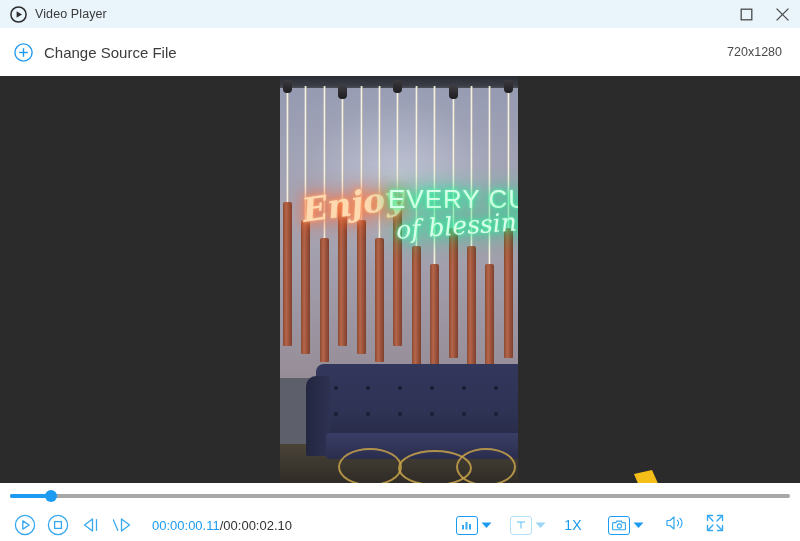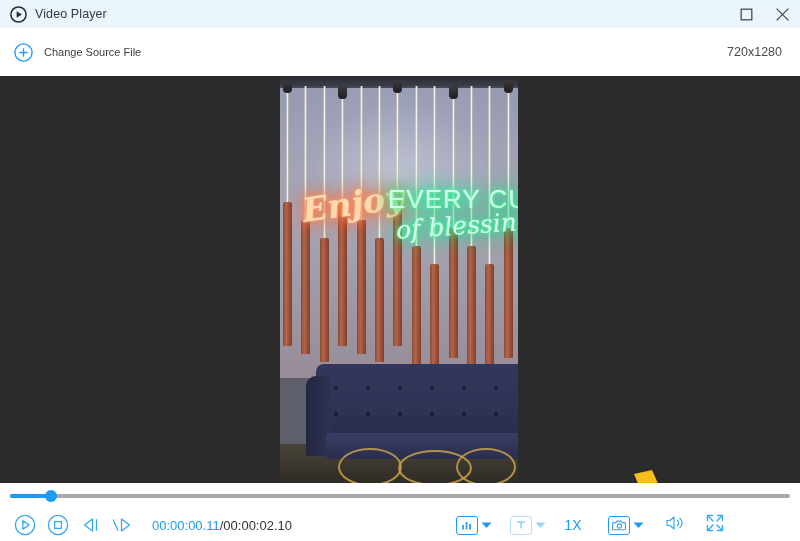--- a/index.html
+++ b/index.html
@@ -59,21 +59,21 @@
   }
   .change-source {
     display: flex;
     align-items: center;
     gap: 11px;
     padding-left: 14px;
     cursor: pointer;
   }
   .plus-icon { width: 19px; height: 19px; display: block; }
   .change-source-label {
-    font-size: 11px;
+    font-size: 15px;
     color: #3c3c3c;
   }
   .file-name {
     position: absolute;
     left: 0; right: 0;
     text-align: center;
     font-size: 13px;
     color: #3c3c3c;
     pointer-events: none;
   }

